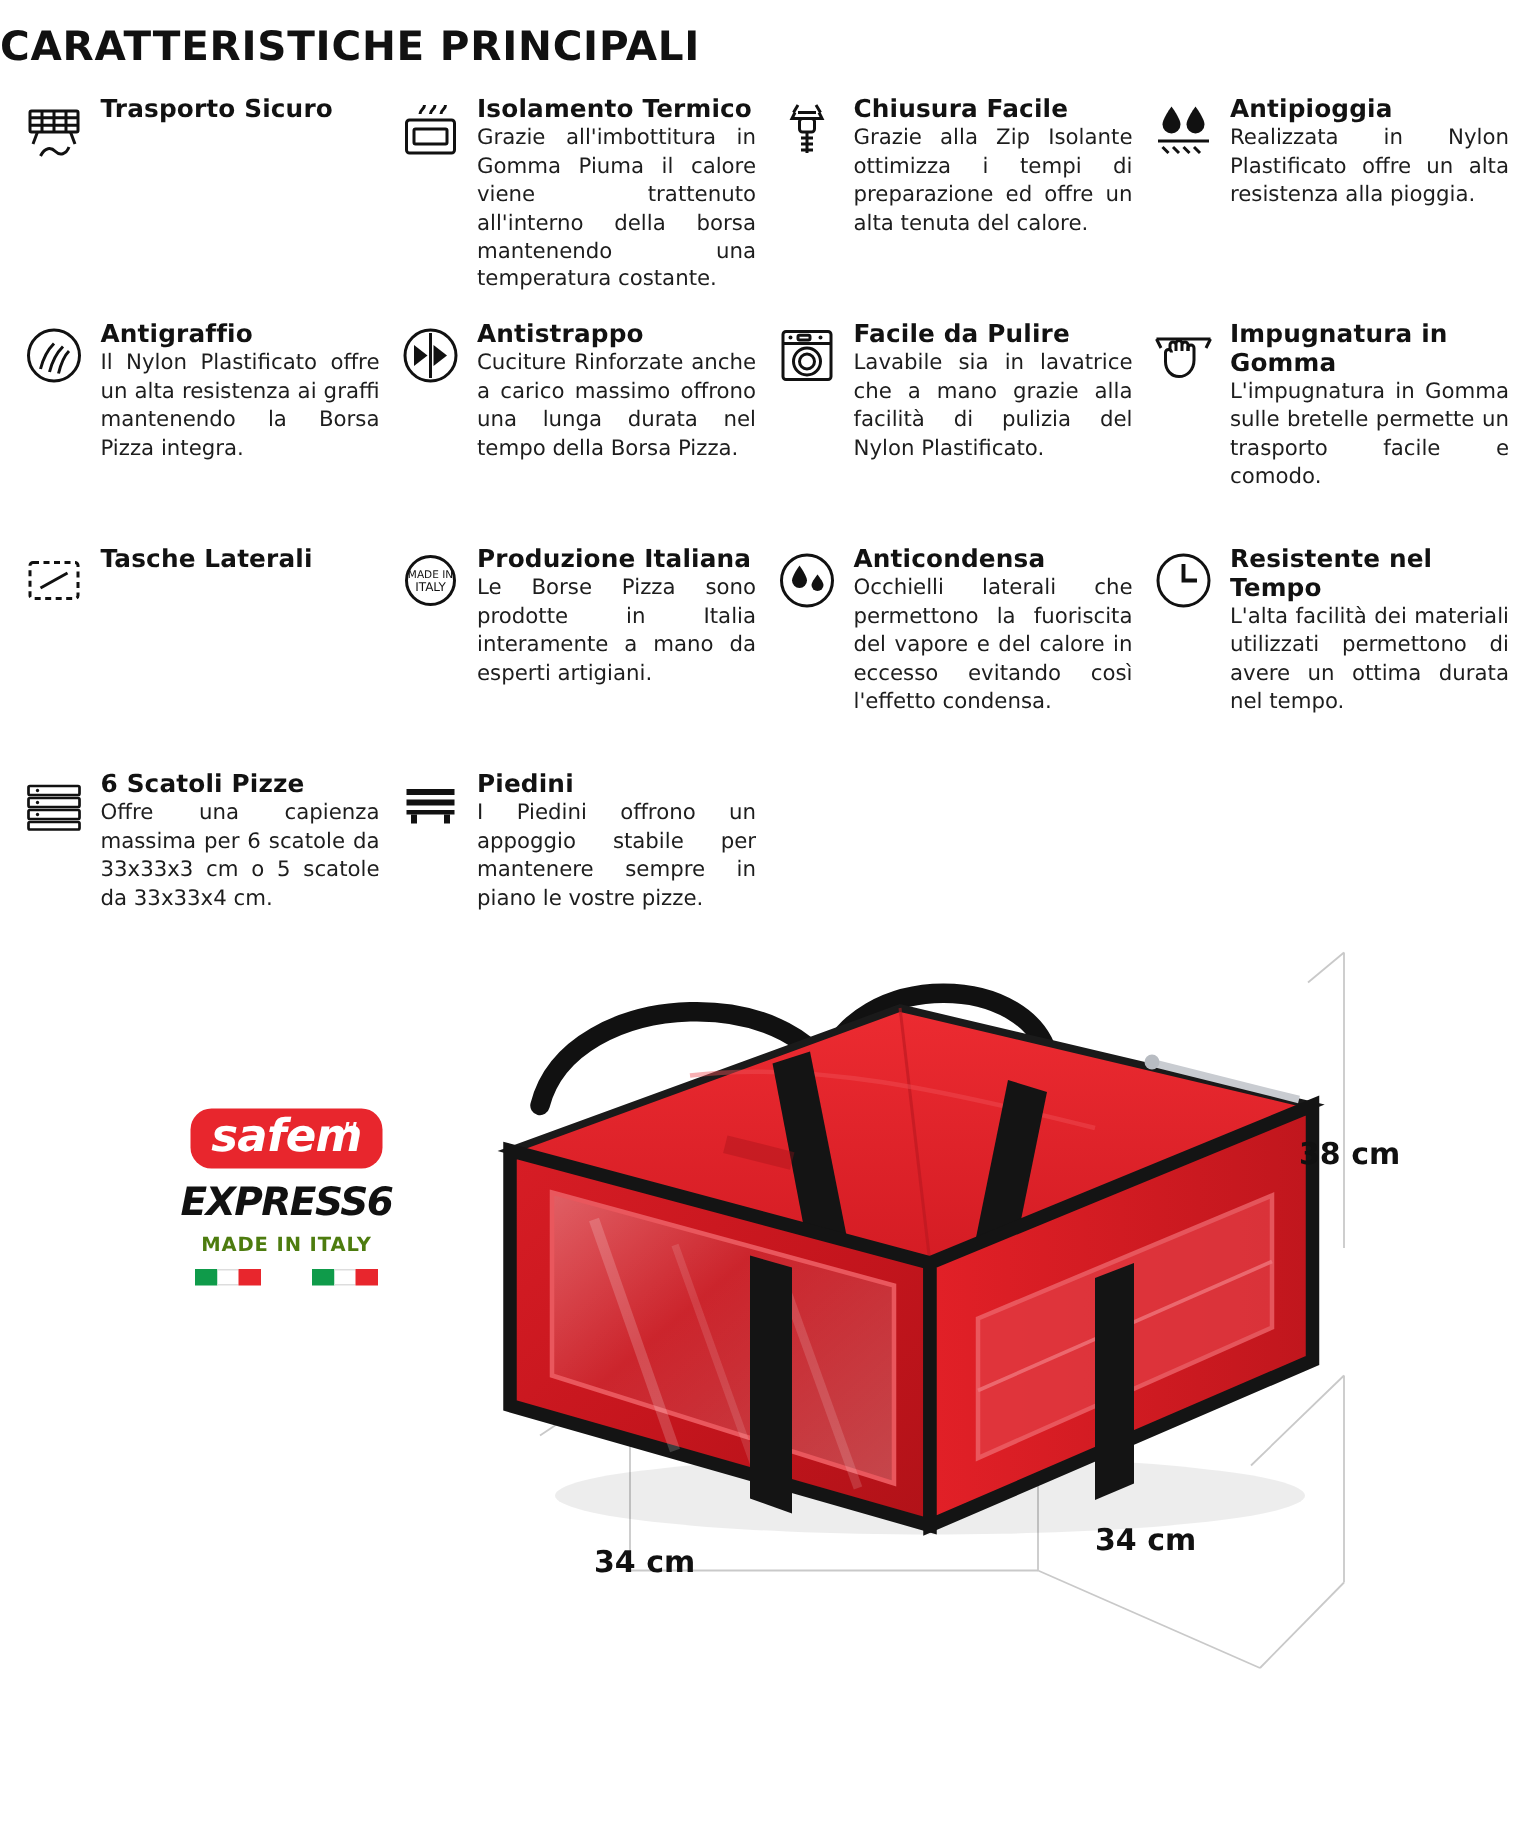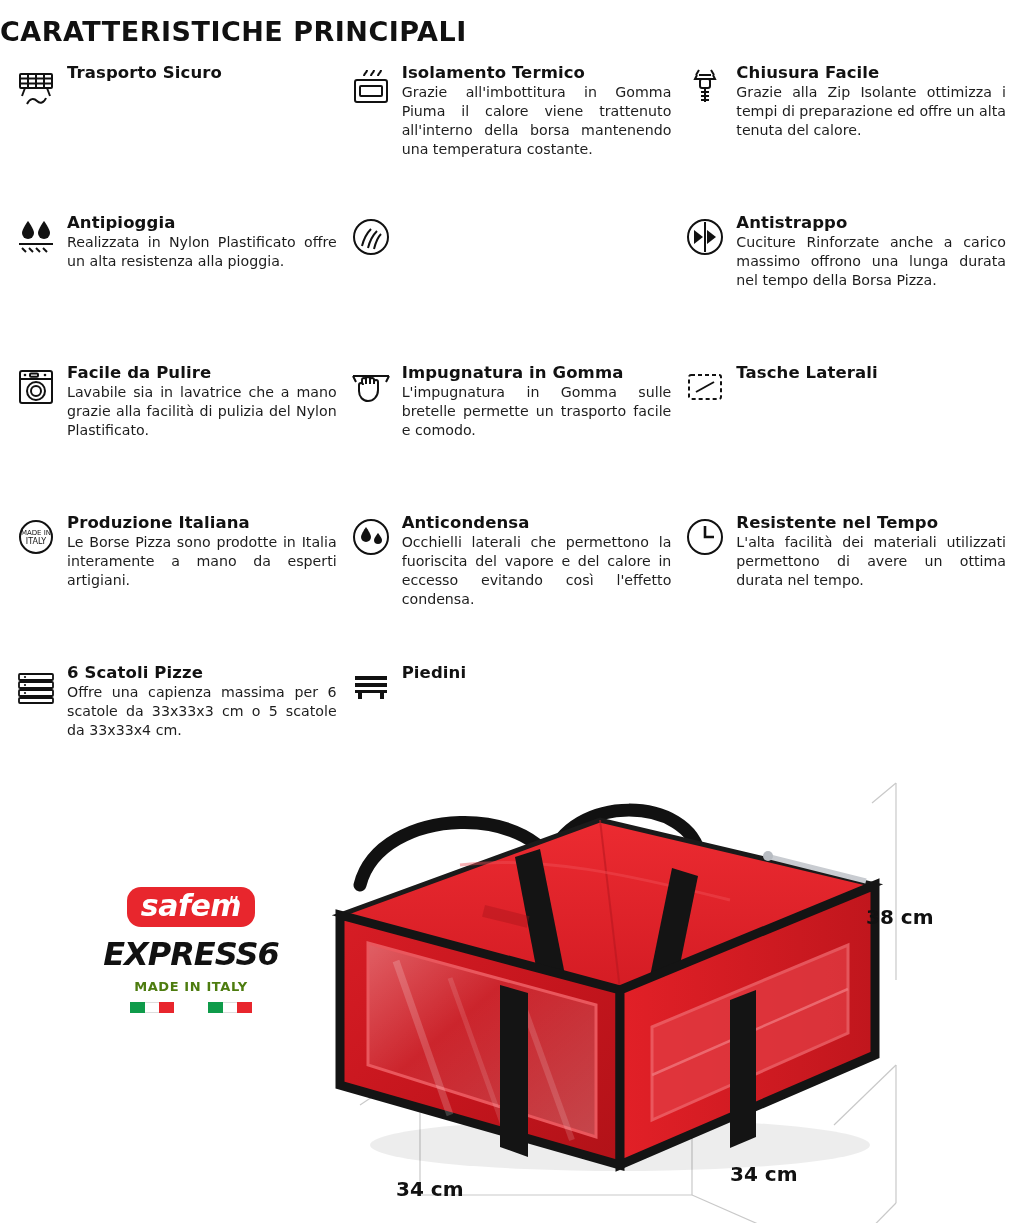--- a/index.html
+++ b/index.html
@@ -15,21 +15,21 @@
   .page-title {
     font-size:27px;
     font-weight:bold;
     letter-spacing:0.5px;
     padding-top:16px;
     padding-bottom:14px;
     color:#111;
   }
   .features-grid {
     display:grid;
-    grid-template-columns: 1fr 1fr 1fr;
+    grid-template-columns: 1fr 1fr 1fr 1fr;
     column-gap:22px;
     row-gap:4px;
     padding:0 18px 0 14px;
     gap:12px;
   }
   .feature {
     display:flex;
     align-items:flex-start;
     gap:9px;
     min-height:138px;
@@ -84,21 +84,21 @@
     line-height:1;
     position:relative;
   }
   .brand-logo .dots {
     position:absolute;
     top:6px; right:16px;
     font-size:11px;
     letter-spacing:1px;
   }
   .brand-model {
-    font-size:32px;
+    font-size:26px;
     font-weight:bold;
     font-style:italic;
     letter-spacing:-1px;
     margin-top:8px;
     color:#111;
   }
   .brand-made {
     font-size:13px;
     font-weight:bold;
     letter-spacing:0.6px;
@@ -203,20 +203,24 @@
     </div>
   </div>
 
   <div class="feature">
     <div class="feature-icon">
       <svg width="42" height="42" viewBox="0 0 42 42" stroke="#111" stroke-width="2" fill="none">
         <circle cx="21" cy="21" r="17"></circle>
         <path d="M12 30c2-8 5-13 9-17M18 32c2-8 5-13 9-17M24 33c2-8 4-12 7-15"></path>
       </svg>
     </div>
+    <div class="feature-text">
+      <div class="feature-title">Antigraffio</div>
+      <div class="feature-desc">Il Nylon Plastificato offre un alta resistenza ai graffi mantenendo la Borsa Pizza integra.</div>
+    </div>
   </div>
 
   <div class="feature">
     <div class="feature-icon">
       <svg width="42" height="42" viewBox="0 0 42 42" stroke="#111" stroke-width="2" fill="none">
         <circle cx="21" cy="21" r="17"></circle>
         <path d="M10 14l9 7-9 7z" fill="#111" stroke="none"></path>
         <path d="M23 14l9 7-9 7z" fill="#111" stroke="none"></path>
         <line x1="21" y1="6" x2="21" y2="36"></line>
       </svg>
@@ -336,20 +340,21 @@
       <svg width="42" height="42" viewBox="0 0 42 42" fill="#111">
         <rect x="5" y="10" width="32" height="4"></rect>
         <rect x="5" y="17" width="32" height="4"></rect>
         <rect x="5" y="24" width="32" height="3"></rect>
         <rect x="8" y="27" width="4" height="6"></rect>
         <rect x="30" y="27" width="4" height="6"></rect>
       </svg>
     </div>
     <div class="feature-text">
       <div class="feature-title">Piedini</div>
+      <div class="feature-desc">I Piedini offrono un appoggio stabile per mantenere sempre in piano le vostre pizze.</div>
     </div>
   </div>
 
 
 </div>
 
 <div class="product-area">
 
   <div class="brand-block">
     <div class="brand-logo">

